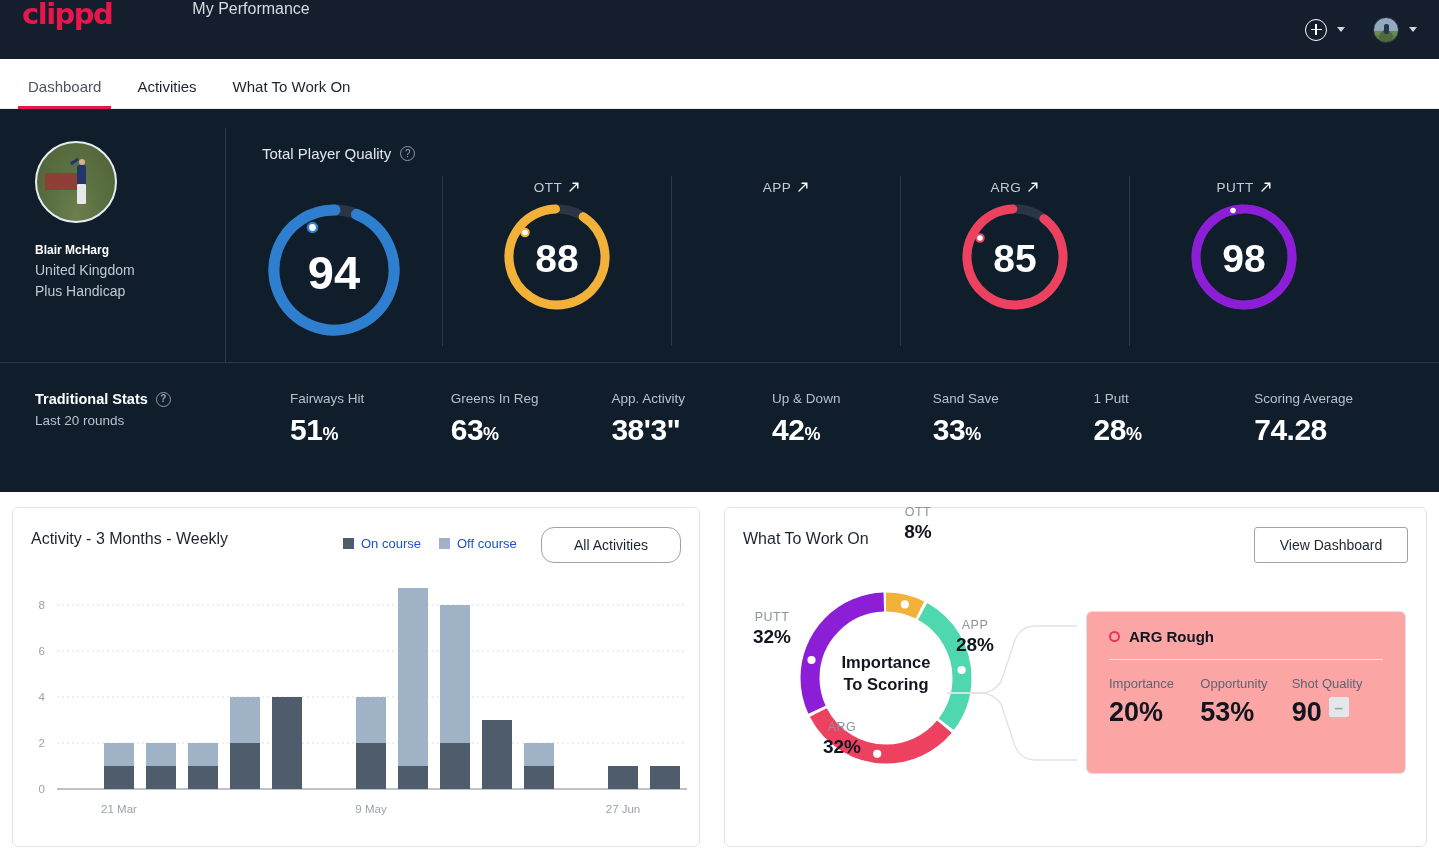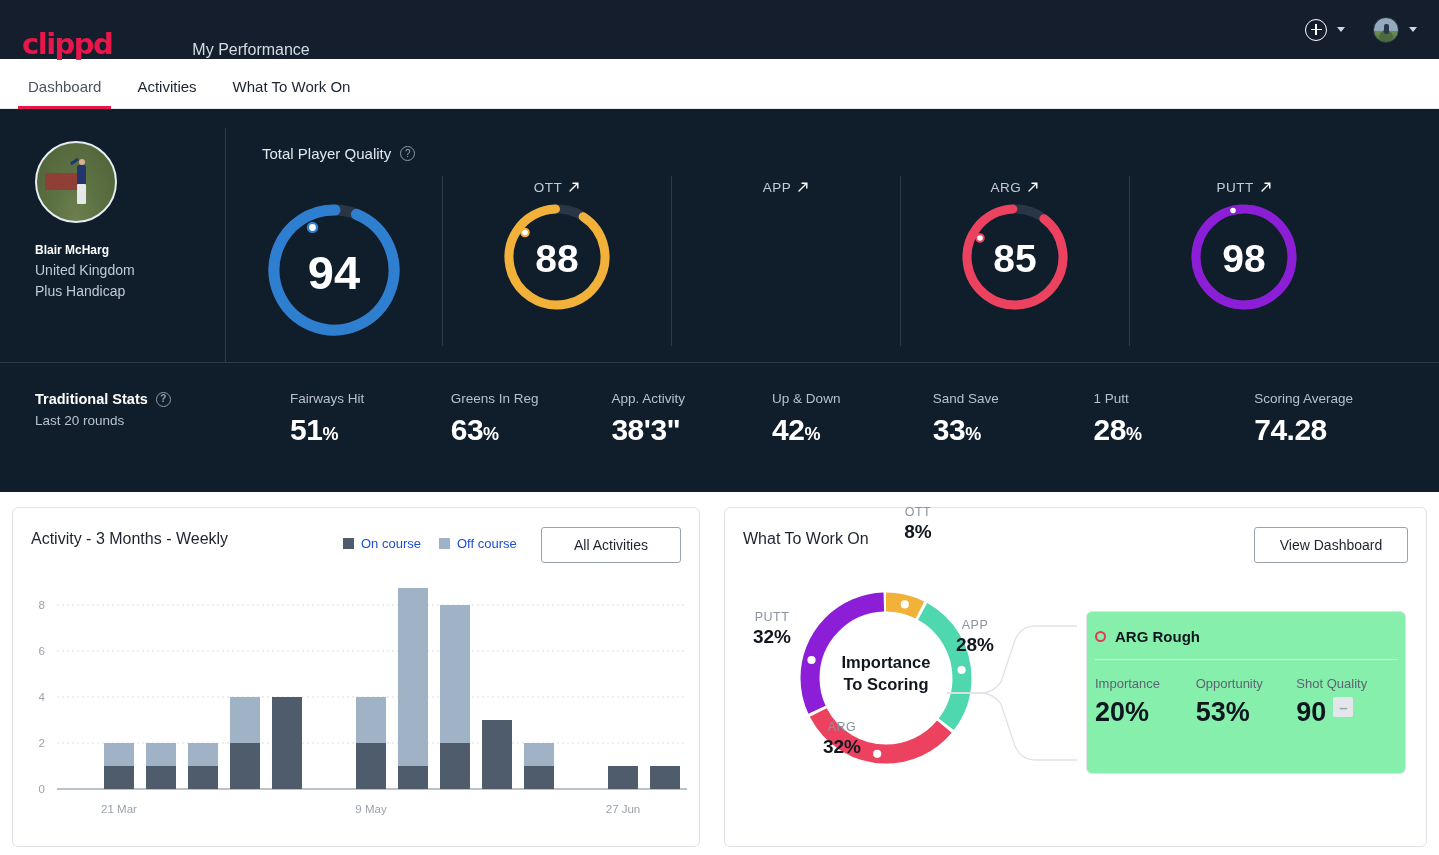--- a/index.html
+++ b/index.html
@@ -6,21 +6,21 @@
   html, body {
     width: 1439px; height: 855px;
     background: #ffffff;
     font-family: "Liberation Sans", sans-serif;
     overflow: hidden;
   }
 
   
   .topbar {
     height: 59px; background: #141e2c;
-    display: flex; align-items: flex-end; padding: 0 22px;
+    display: flex; align-items: flex-start; padding: 0 22px;
     position: relative;
   }
   .logo { font-size: 29px; font-weight: 700; color: #e8174b; letter-spacing: -1.5px;
           font-family: "DejaVu Sans", sans-serif; line-height: 1; }
   .app-title { color: #d7dce3; font-size: 16px; margin-left: 80px; }
   .topbar-right { position: absolute; right: 22px; top: 0; height: 59px;
                   display: flex; align-items: center; gap: 6px; }
   .plus-circle { width: 22px; height: 22px; border: 1.6px solid #fff; border-radius: 50%;
                  position: relative; }
   .plus-circle::before, .plus-circle::after {
@@ -113,34 +113,34 @@
   .card-title { position: absolute; left: 18px; top: 22px; font-size: 16px; color: #1d2430; }
 
   .legend { position: absolute; top: 28px; left: 330px; display: flex; gap: 18px;
             font-size: 13px; color: #1d4ed8; }
   .legend-item { display: flex; align-items: center; gap: 7px; }
   .swatch { width: 11px; height: 11px; }
 
   .btn { position: absolute; top: 19px; border: 1px solid #9aa3ae; border-radius: 3px;
          background: #fff; font-size: 14px; color: #1d2430; padding: 9px 0;
          text-align: center; cursor: pointer; font-family: inherit; }
-  .btn-all { right: 18px; width: 140px; }
+  .btn-all { right: 18px; width: 140px; border-radius: 13px; }
   .btn-view { right: 18px; width: 154px; }
 
   .chart-area { position: absolute; left: 18px; top: 80px; right: 12px; bottom: 10px; }
 
   
   .dlabel { position: absolute; text-align: center; }
   .dlabel .k { font-size: 12.5px; color: #8b939f; letter-spacing: .5px; }
   .dlabel .v { font-size: 19px; color: #10161f; font-weight: 700; margin-top: 2px; }
   .donut-center { position: absolute; text-align: center; font-size: 16.5px;
                   font-weight: 700; color: #10161f; line-height: 1.35; }
 
   .detail { position: absolute; right: 20px; top: 103px; width: 320px; height: 163px;
-            border: 1px solid #dfe3e8; border-radius: 6px; background: #86efac; padding: 16px 8px; }
+            border: 1px solid #dfe3e8; border-radius: 6px; background: #fca5a5; padding: 16px 22px; }
   .detail-hd { display: flex; align-items: center; gap: 9px; font-size: 15px;
                font-weight: 700; color: #10161f; }
   .ring-dot { width: 11px; height: 11px; border-radius: 50%; border: 2px solid #e8345e; }
   .detail-sep { height: 1px; background: #e4e7eb; margin: 14px 0 16px; }
   .detail-cols { display: flex; }
   .dcol { flex: 1; }
   .dcol .k { font-size: 13px; color: #5c6472; }
   .dcol .v { font-size: 27px; font-weight: 700; color: #10161f; margin-top: 6px;
              display: flex; align-items: flex-start; gap: 7px; }
   .badge { background: #e3e6ea; color: #9aa2ad; font-size: 15px; width: 20px; height: 20px;

